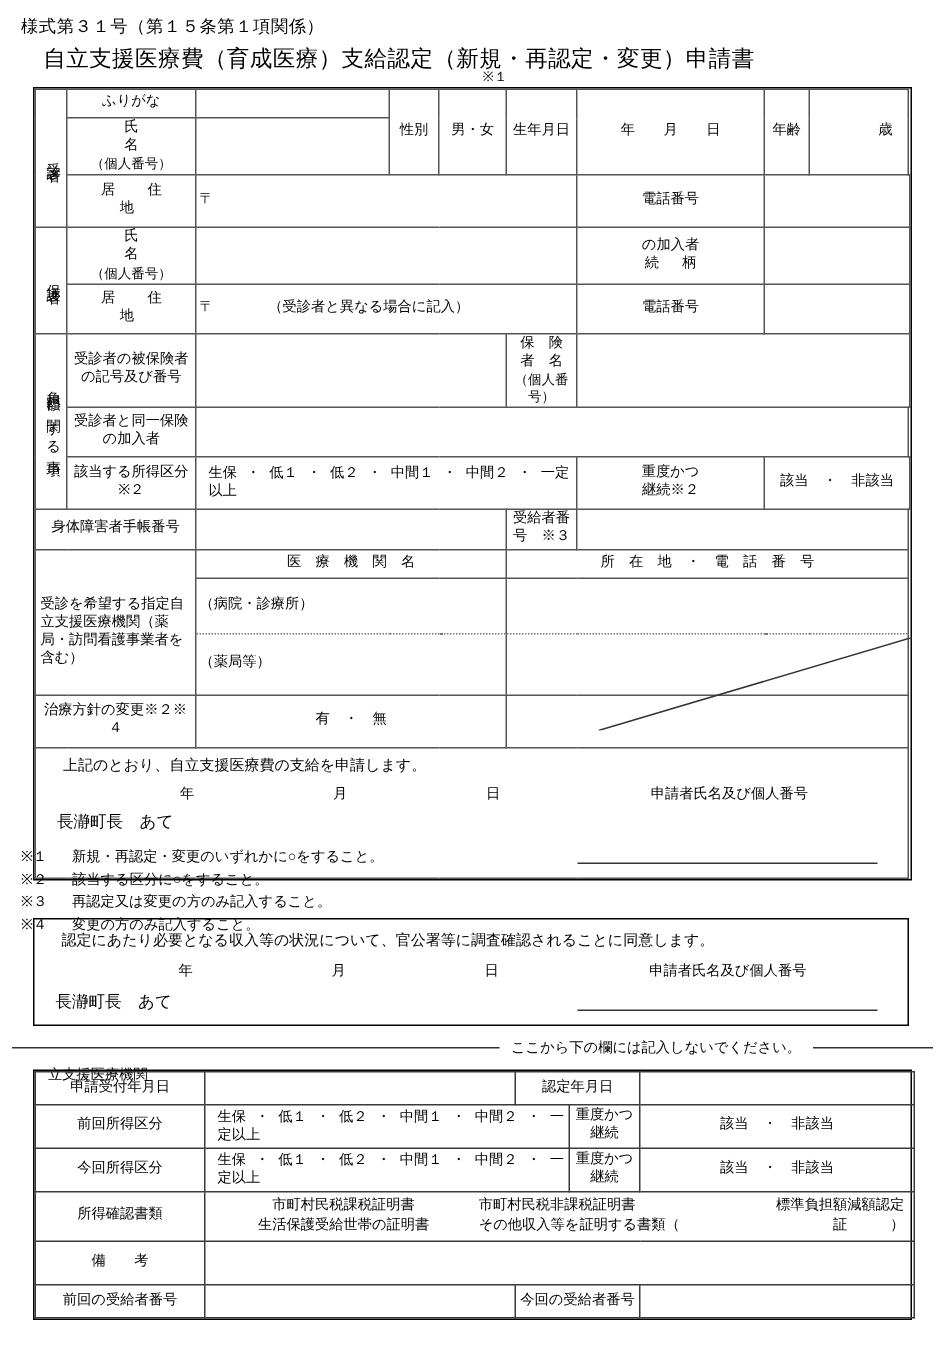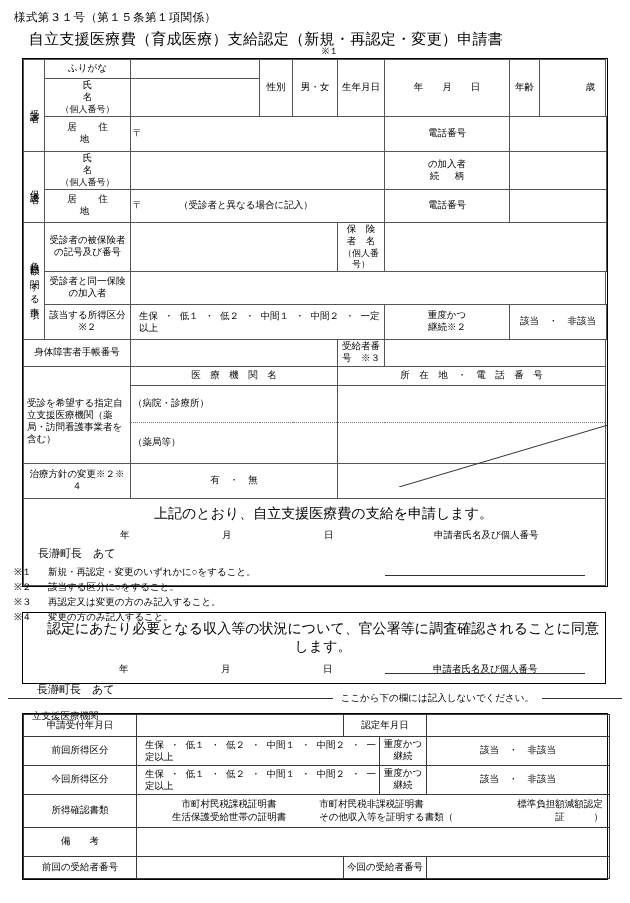--- a/index.html
+++ b/index.html
@@ -104,21 +104,21 @@
   
   .dotted-top { border-top: 1px dotted #777 !important; }
 
   
   .decl {
     position: relative;
     height: 100%;
     box-sizing: border-box;
     padding: 6px 0 0 0;
   }
-  .decl .ln1 { padding-left: 18px; font-size: 14px; text-align: center; }
+  .decl .ln1 { padding-left: 18px; font-size: 10px; }
   .decl .ln2 {
     padding-left: 96px;
     margin-top: 7px;
     font-size: 9.5px;
     letter-spacing: 0;
   }
   .decl .ln2 .ymd { letter-spacing: 16px; }
   .decl .ln2 .applicant { margin-left: 82px; letter-spacing: 0; }
   .decl .ln3 { padding-left: 14px; margin-top: 6px; font-size: 11px; }
   .sigline {

